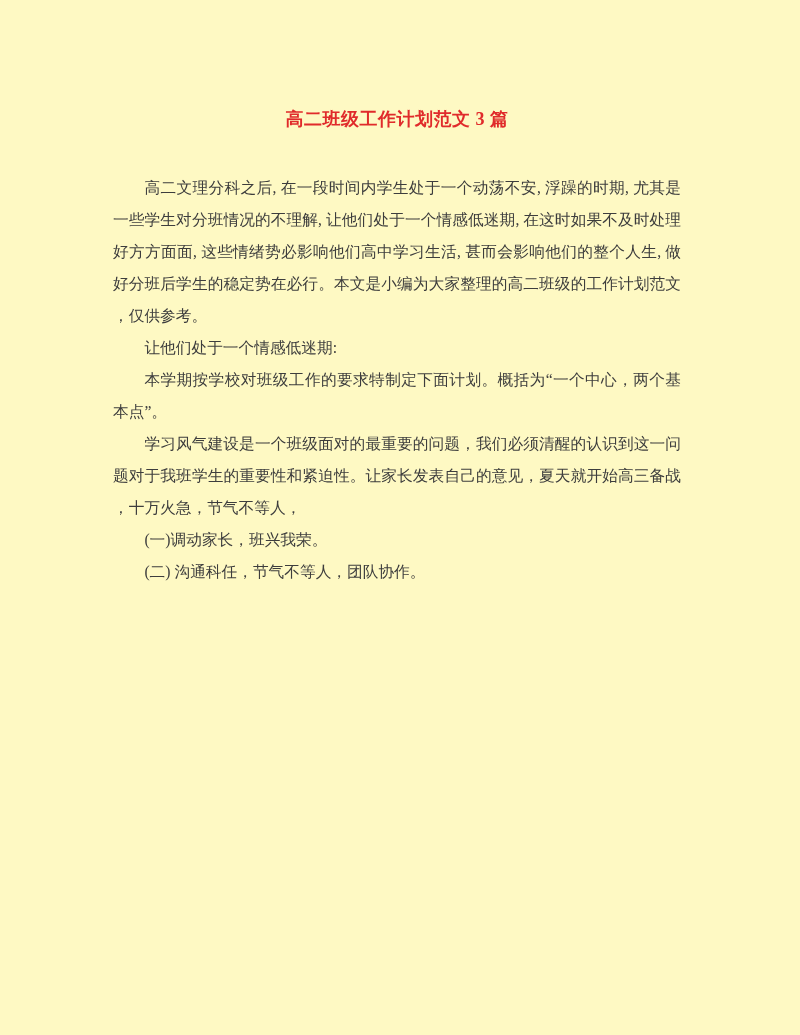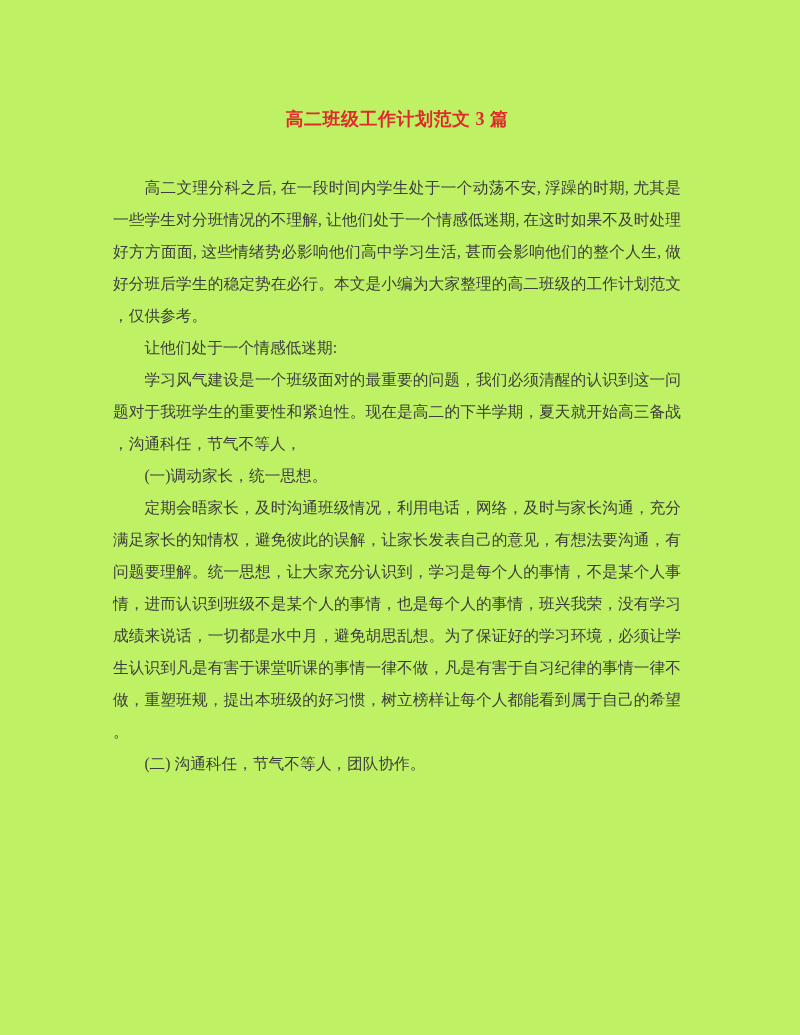--- a/index.html
+++ b/index.html
@@ -4,21 +4,21 @@
 <style>
   html, body {
     margin: 0;
     padding: 0;
     background: #ffffff;
   }
   .page {
     position: relative;
     width: 800px;
     height: 1035px;
-    background: #bef264;
+    background: #fef9c3;
     box-sizing: border-box;
     padding: 106px 119px 0 113px;
     overflow: hidden;
     font-family: "Liberation Serif", "DejaVu Serif", serif;
   }
   .doc-title {
     margin: 0 0 40px 0;
     font-size: 18px;
     line-height: 26px;
     font-weight: bold;
@@ -41,18 +41,18 @@
 </style>
 </head>
 <body>
 
 <div class="page">
   <h1 class="doc-title">高二班级工作计划范文 3 篇</h1>
 
   <div class="doc-body">
     <p>高二文理分科之后, 在一段时间内学生处于一个动荡不安, 浮躁的时期, 尤其是一些学生对分班情况的不理解, 让他们处于一个情感低迷期, 在这时如果不及时处理好方方面面, 这些情绪势必影响他们高中学习生活, 甚而会影响他们的整个人生, 做好分班后学生的稳定势在必行。本文是小编为大家整理的高二班级的工作计划范文，仅供参考。</p>
     <p>让他们处于一个情感低迷期:</p>
-    <p>学习风气建设是一个班级面对的最重要的问题，我们必须清醒的认识到这一问题对于我班学生的重要性和紧迫性。现在是高二的下半学期，夏天就开始高三备战，沟通科任，节气不等人，</p>
-    <p>(一)调动家长，统一思想。</p>
-    <p>定期会晤家长，及时沟通班级情况，利用电话，网络，及时与家长沟通，充分满足家长的知情权，避免彼此的误解，让家长发表自己的意见，有想法要沟通，有问题要理解。统一思想，让大家充分认识到，学习是每个人的事情，不是某个人事情，进而认识到班级不是某个人的事情，也是每个人的事情，班兴我荣，没有学习成绩来说话，一切都是水中月，避免胡思乱想。为了保证好的学习环境，必须让学生认识到凡是有害于课堂听课的事情一律不做，凡是有害于自习纪律的事情一律不做，重塑班规，提出本班级的好习惯，树立榜样让每个人都能看到属于自己的希望。</p>
+    <p>本学期按学校对班级工作的要求特制定下面计划。概括为“一个中心，两个基本点”。</p>
+    <p>学习风气建设是一个班级面对的最重要的问题，我们必须清醒的认识到这一问题对于我班学生的重要性和紧迫性。让家长发表自己的意见，夏天就开始高三备战，十万火急，节气不等人，</p>
+    <p>(一)调动家长，班兴我荣。</p>
     <p>(二) 沟通科任，节气不等人，团队协作。</p>
   </div>
 </div>
 
 </body></html>

